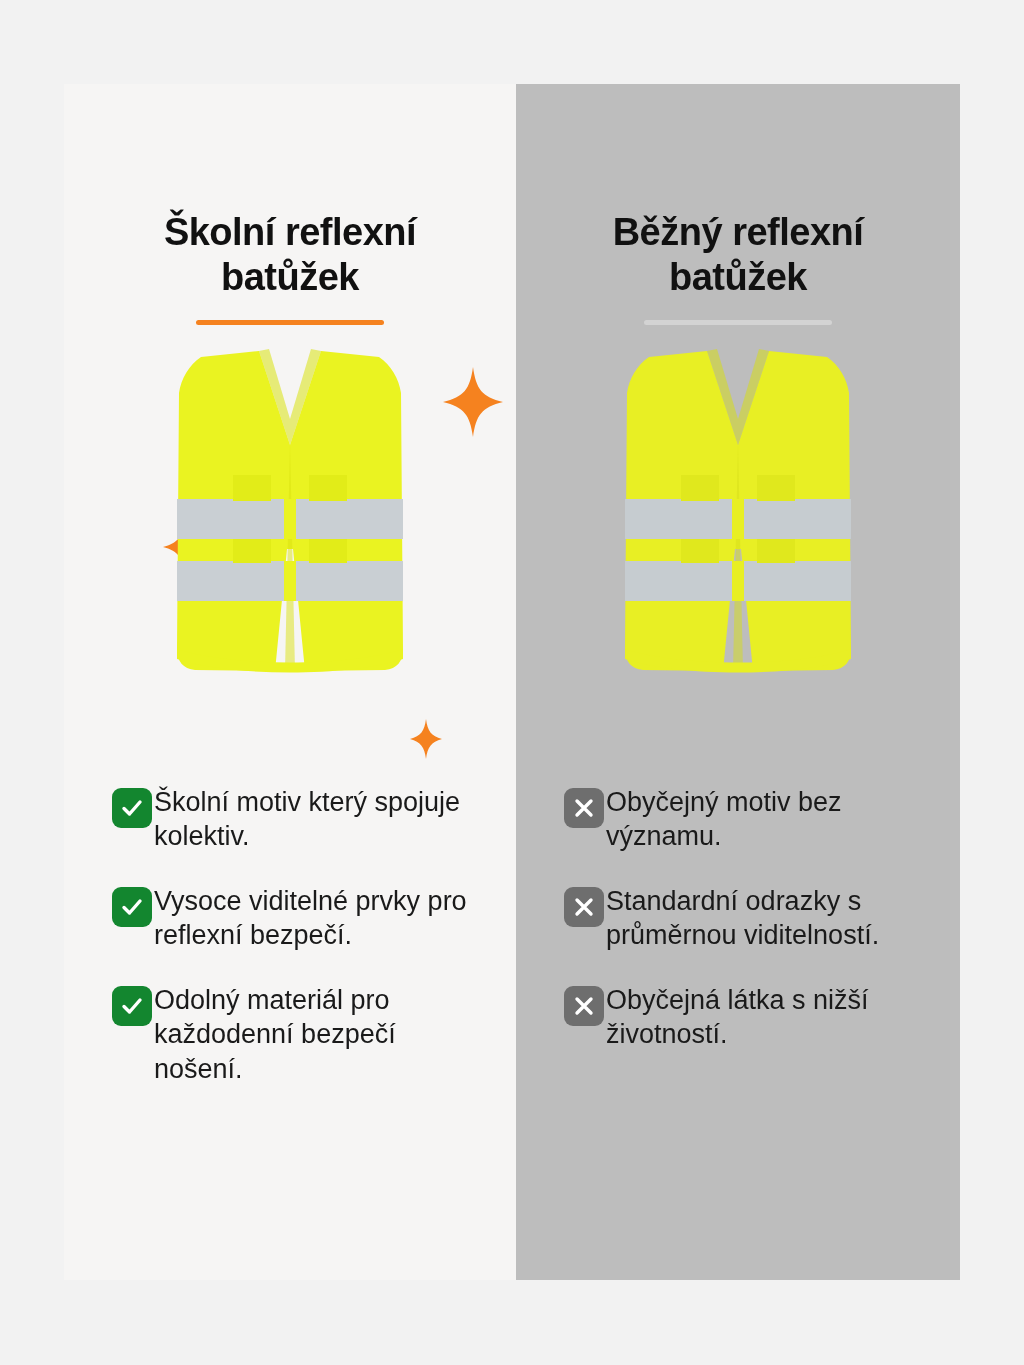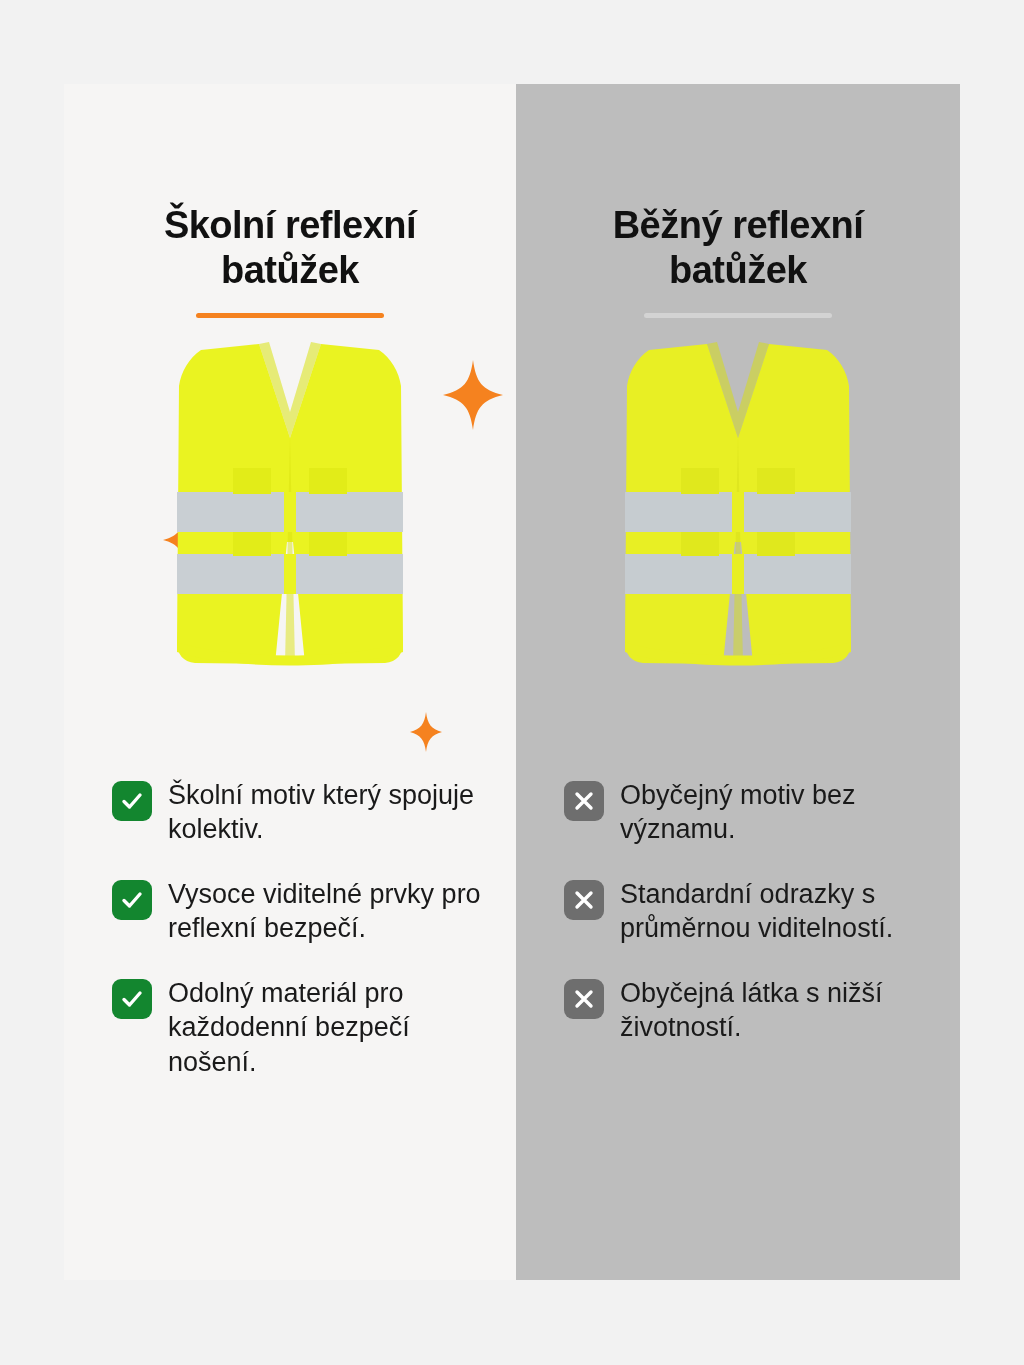--- a/index.html
+++ b/index.html
@@ -34,21 +34,21 @@
     width: 444px;
     background: #bdbdbd;
   }
   .heading {
     text-align: center;
     font-weight: bold;
     font-size: 38px;
     line-height: 1.18;
     color: #111111;
     letter-spacing: -0.5px;
-    margin: 9px;
+    margin: 16px;
     padding: 0 26px;
   }
   .col-left .heading { padding-top: 110px; }
   .col-right .heading { padding-top: 110px; text-align: center; }
   .rule {
     width: 188px;
     height: 5px;
     border-radius: 3px;
     margin: 20px auto 0 auto;
   }
@@ -97,21 +97,21 @@
     border-radius: 9px;
     display: flex;
     align-items: center;
     justify-content: center;
     margin-top: 3px;
   }
   .badge-check { background: #13862f; }
   .badge-cross { background: #6e6e6e; }
   .badge svg { display: block; }
   .item-text {
-    margin-left: 16px;
+    margin-left: 2px;
     font-size: 27px;
     line-height: 1.28;
     color: #1a1a1a;
   }
 </style>
 </head>
 <body>
 
 <div class="board">
 

